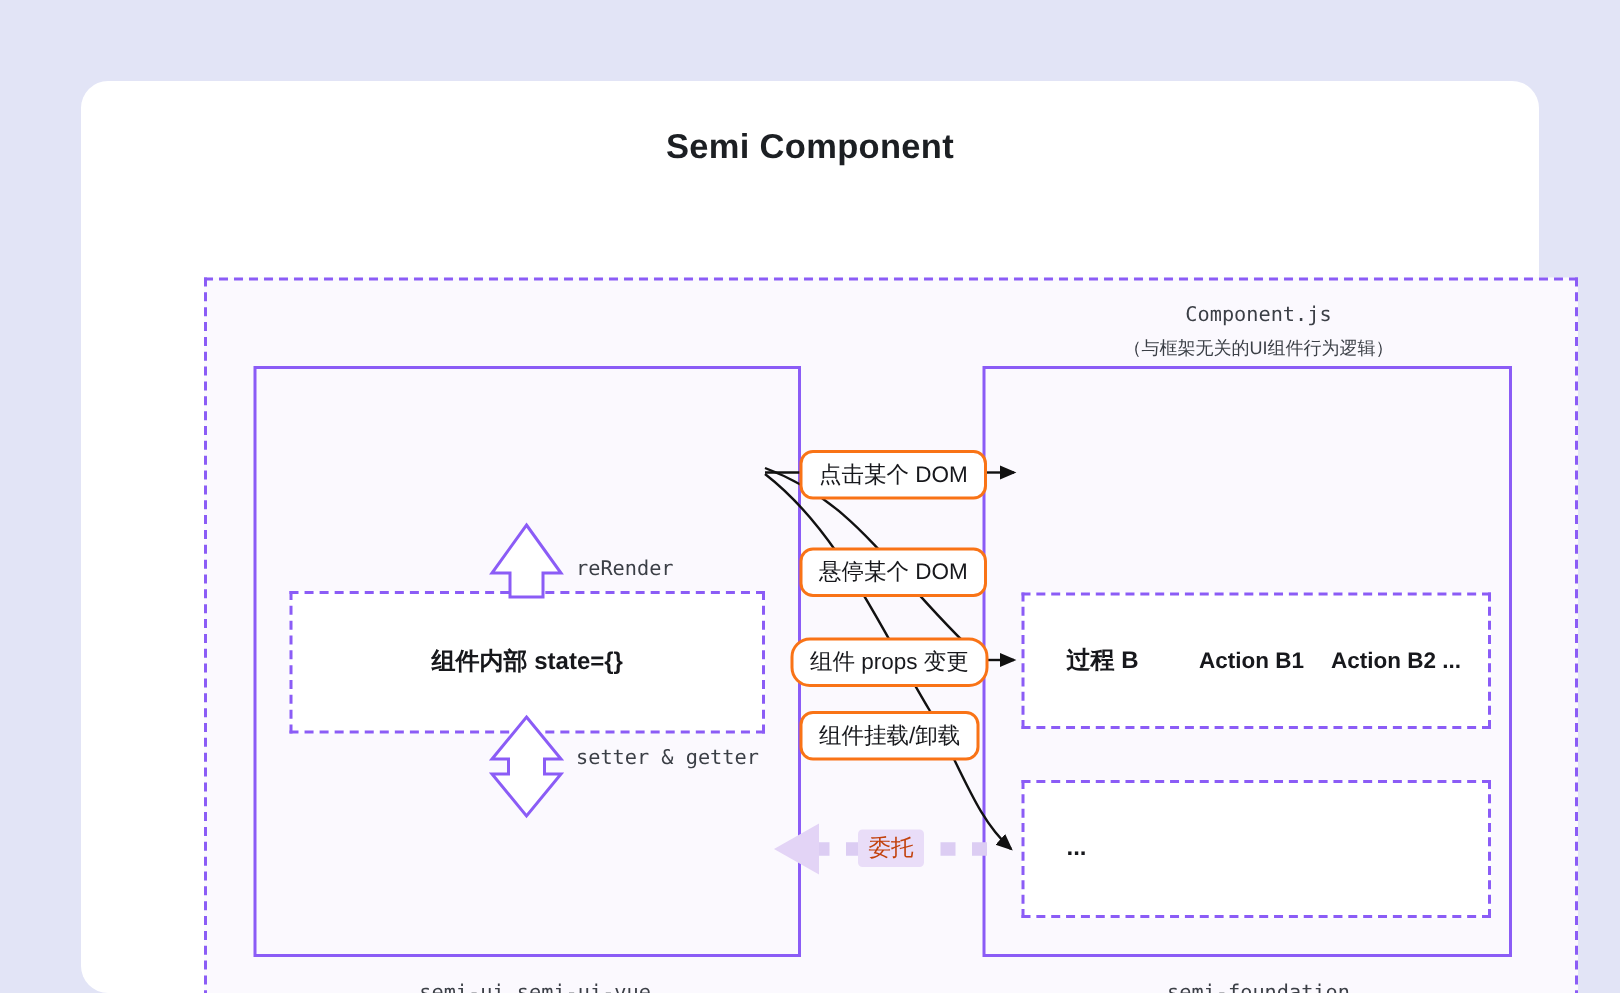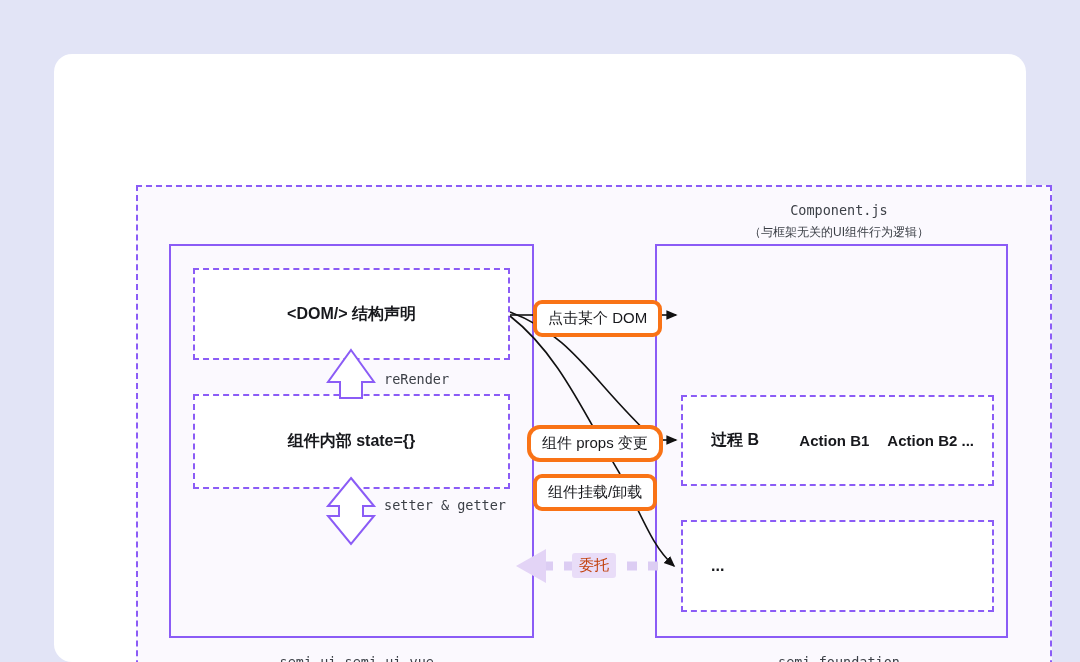--- a/index.html
+++ b/index.html
@@ -67,21 +67,21 @@
   .ellipsis{font-size:16px;font-weight:bold;color:#17181c;padding-left:28px;}
   .edge-label{
     position:absolute;font-family:"DejaVu Sans Mono","Liberation Mono",monospace;
     font-size:13.5px;color:#3b3f46;white-space:nowrap;
   }
   #label-rerender{left:330px;top:317px;}
   #label-setgetter{left:330px;top:443px;}
 
   
   .pill{
-    position:absolute;background:#ffffff;border:4px solid #f97316;border-radius:9px;
+    position:absolute;background:#ffffff;border:2px solid #f97316;border-radius:9px;
     font-size:15px;color:#17181c;padding:5px 11px;white-space:nowrap;z-index:6;
   }
   #pill-click{left:479px;top:246px;}
   #pill-hover{left:479px;top:311px;}
   #pill-props{left:473px;top:371px;border-radius:13px;}
   #pill-mount{left:479px;top:420px;}
 
   
   #delegate-label{
     position:absolute;left:518px;top:499px;background:#e9ddf8;color:#c2410c;
@@ -91,32 +91,30 @@
   svg.layer{position:absolute;left:0;top:0;width:1080px;height:662px;pointer-events:none;}
   svg#curve-layer{z-index:4;}
   svg#delegate-layer{z-index:3;}
   svg#vector-layer{z-index:2;}
 </style>
 </head>
 <body>
 
 <div class="card">
 
+  <div class="title">Semi Component</div>
 
   <div class="outer-frame"></div>
 
   <div class="col-caption" id="foundation-caption">Component.js</div>
   <div class="col-caption" id="foundation-sub">（与框架无关的UI组件行为逻辑）</div>
 
   <div class="panel" id="adapter-panel"></div>
   <div class="panel" id="foundation-panel"></div>
 
-  <div class="dbox center" id="box-dom">
-    <span class="dbox-label">&lt;DOM/&gt; 结构声明</span>
-  </div>
   <div class="dbox center" id="box-state">
     <span class="dbox-label">组件内部 state={}</span>
   </div>
 
   <div class="dbox" id="box-proc-b">
     <div class="proc-row">
       <span class="proc-name">过程 B</span>
       <span class="proc-action">Action B1</span>
       <span class="proc-action">Action B2 ...</span>
     </div>
@@ -161,19 +159,20 @@
       <path d="M456,258 C520,282 540,330 601,386"></path>
       <path d="M601,386 L622,386" marker-end="url(#arrowhead)"></path>
 
       <path d="M456,262 C505,300 530,360 566,420"></path>
 
       <path d="M566,420 C590,466 598,492 620,512" marker-end="url(#arrowhead)"></path>
     </g>
   </svg>
 
   <div class="pill" id="pill-click">点击某个 DOM</div>
+  <div class="pill" id="pill-hover">悬停某个 DOM</div>
   <div class="pill" id="pill-props">组件 props 变更</div>
   <div class="pill" id="pill-mount">组件挂载/卸载</div>
 
   <div class="col-caption" id="adapter-footer">semi-ui,semi-ui-vue,...</div>
   <div class="col-caption" id="foundation-footer">semi-foundation</div>
 
 </div>
 
 </body></html>

